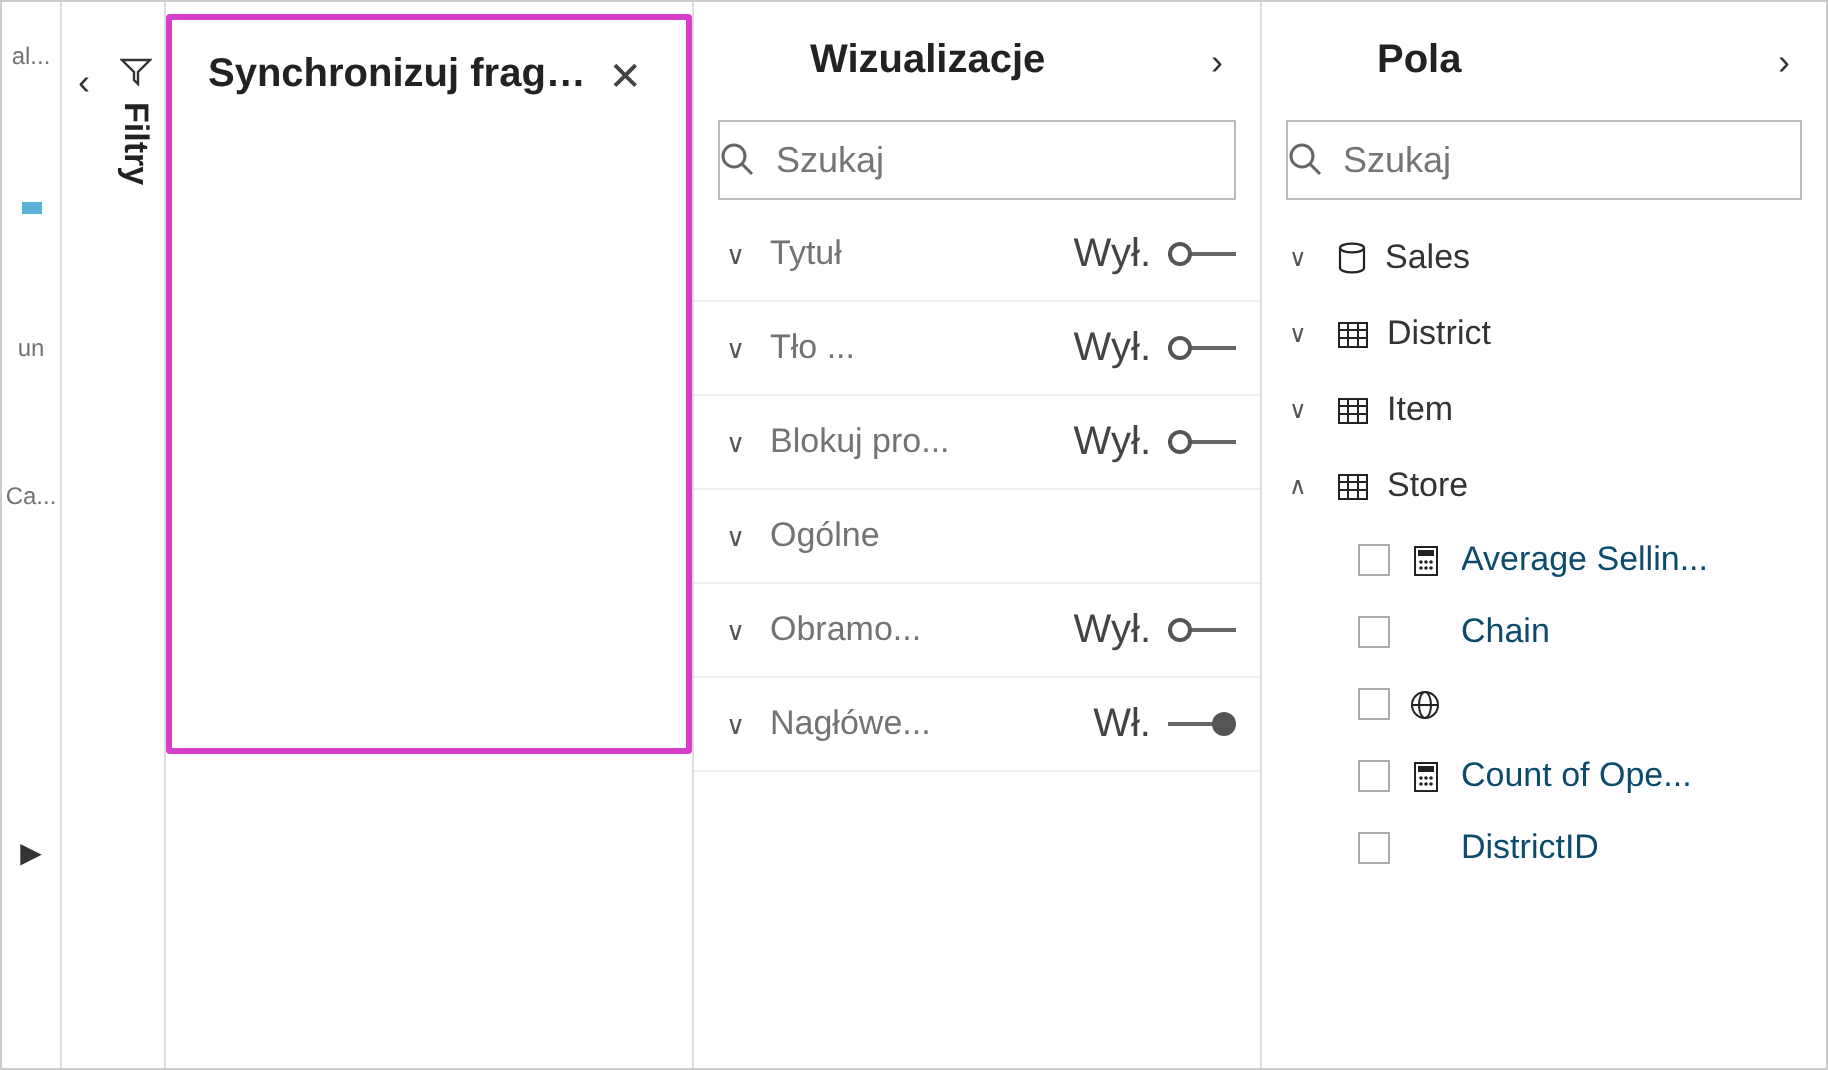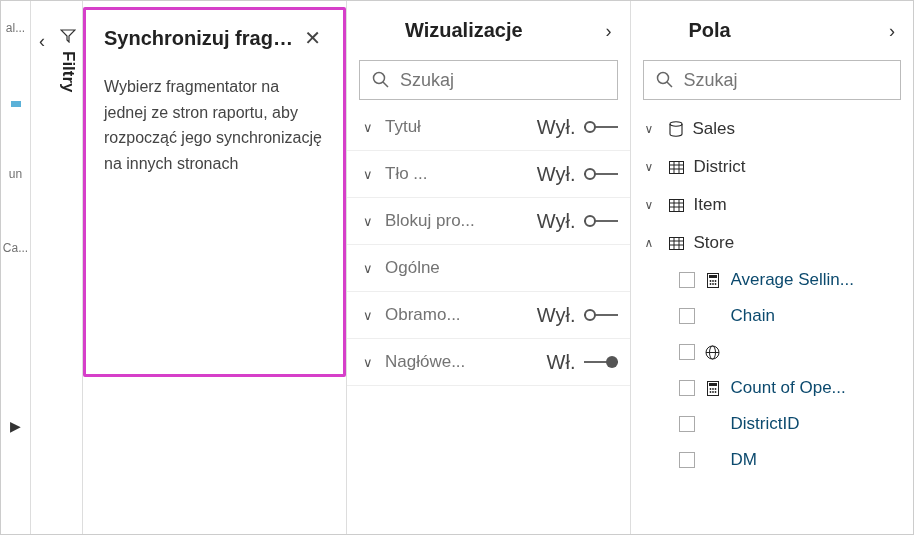--- a/index.html
+++ b/index.html
@@ -7,29 +7,29 @@
   .root { display: flex; height: 535px; border: 1px solid #ccc; }
   .edge { width: 30px; border-right: 1px solid #ddd; display: flex; flex-direction: column; align-items: center; padding-top: 20px; gap: 60px; }
   .edge .lbl { font-size: 12px; color: #737373; }
   .edge .bar { width: 10px; height: 6px; background: #5bb1d8; margin-top: 6px; }
   .edge .nav-arrow { font-size: 14px; color: #333; margin-top: auto; margin-bottom: 100px; cursor: pointer; }
   .chev-left { width: 22px; display: flex; align-items: flex-start; justify-content: center; padding-top: 30px; font-size: 18px; color: #333; cursor: pointer; }
   .filters-tab { width: 30px; border-right: 1px solid #ddd; display: flex; flex-direction: column; align-items: center; padding-top: 28px; }
   .filters-tab .icon { margin-bottom: 8px; }
   .vertical { writing-mode: vertical-lr; font-size: 17px; font-weight: 600; color: #222; }
   .sync { flex: 0 0 263px; border: 3px solid #d63fc9; border-radius: 2px; padding: 16px 18px; margin: 6px 0 0 0; display: flex; flex-direction: column; height: 370px; position: relative; }
-  .sync .hdr { display: flex; align-items: flex-end; justify-content: space-between; margin-bottom: 24px; }
+  .sync .hdr { display: flex; align-items: flex-start; justify-content: space-between; }
   .sync .hdr h2 { font-size: 20px; font-weight: 600; white-space: nowrap; overflow: hidden; text-overflow: ellipsis; max-width: 200px; }
   .sync .close { font-size: 20px; color: #444; cursor: pointer; padding: 0 4px; }
   .sync .body { font-size: 16px; color: #444; line-height: 1.6; }
   .panel { flex: 1; border-left: 1px solid #ddd; display: flex; flex-direction: column; min-width: 0; }
   .panel-hdr { display: flex; align-items: flex-end; justify-content: space-between; padding: 18px 18px 12px 18px; margin-left: 40px; }
   .panel-hdr h2 { font-size: 20px; font-weight: 600; }
   .panel-hdr .chev { font-size: 18px; color: #333; cursor: pointer; }
-  .search { margin: 6px 12px 4px 12px; border: 1px solid #bbb; display: flex; align-items: center; height: 40px; padding: 0 12px; gap: 10px; }
+  .search { margin: 6px 12px 4px 12px; border: 1px solid #bbb; display: flex; align-items: center; height: 40px; padding: 0 0; gap: 10px; }
   .search input { border: none; outline: none; font-size: 18px; color: #888; flex: 1; background: transparent; }
   .vis-list { display: flex; flex-direction: column; }
   .vis-row { display: flex; align-items: center; height: 47px; border-bottom: 1px solid #eee; padding: 0 12px 0 16px; gap: 8px; }
   .vis-row .chev-d { font-size: 13px; color: #555; width: 14px; }
   .vis-row .name { flex: 1; font-size: 17px; color: #737373; white-space: nowrap; overflow: hidden; text-overflow: ellipsis; }
   .vis-row .state { font-size: 20px; color: #444; }
   .toggle { width: 34px; height: 14px; position: relative; }
   .toggle .track { position: absolute; top: 6px; left: 0; right: 0; height: 2px; background: #666; }
   .toggle .knob { width: 12px; height: 12px; border-radius: 50%; background: #555; position: absolute; top: 1px; }
   .toggle.off .knob { left: 0; background: #fff; border: 2px solid #555; box-sizing: border-box; }
@@ -66,21 +66,20 @@
         </svg>
     </span>
     <span class="vertical">Filtry</span>
   </div>
 
   <div class="sync">
     <div class="hdr">
       <h2>Synchronizuj frag…</h2>
       <span class="close">✕</span>
     </div>
-    <div class="body">Wybierz fragmentator na jednej ze stron raportu, aby rozpocząć jego synchronizację na innych stronach</div>
   </div>
 
   <div class="panel">
     <div class="panel-hdr">
       <h2>Wizualizacje</h2>
       <span class="chev">›</span>
     </div>
     <div class="search">
       <span>
         <svg width="18" height="18" viewBox="0 0 18 18">
@@ -252,21 +251,16 @@
               <circle cx="8.5" cy="11" r="0.9" fill="#222"></circle>
             </svg>
           </span>
                       <span class="name">Count of Ope...</span>
         </div>
         <div class="fld-row">
           <span class="chk"></span>
                       <span class="icon"></span>
                       <span class="name">DistrictID</span>
         </div>
-        <div class="fld-row">
-          <span class="chk"></span>
-                      <span class="icon"></span>
-                      <span class="name">DM</span>
-        </div>
       </div>
   </div>
 
 </div>
 
 </body></html>

